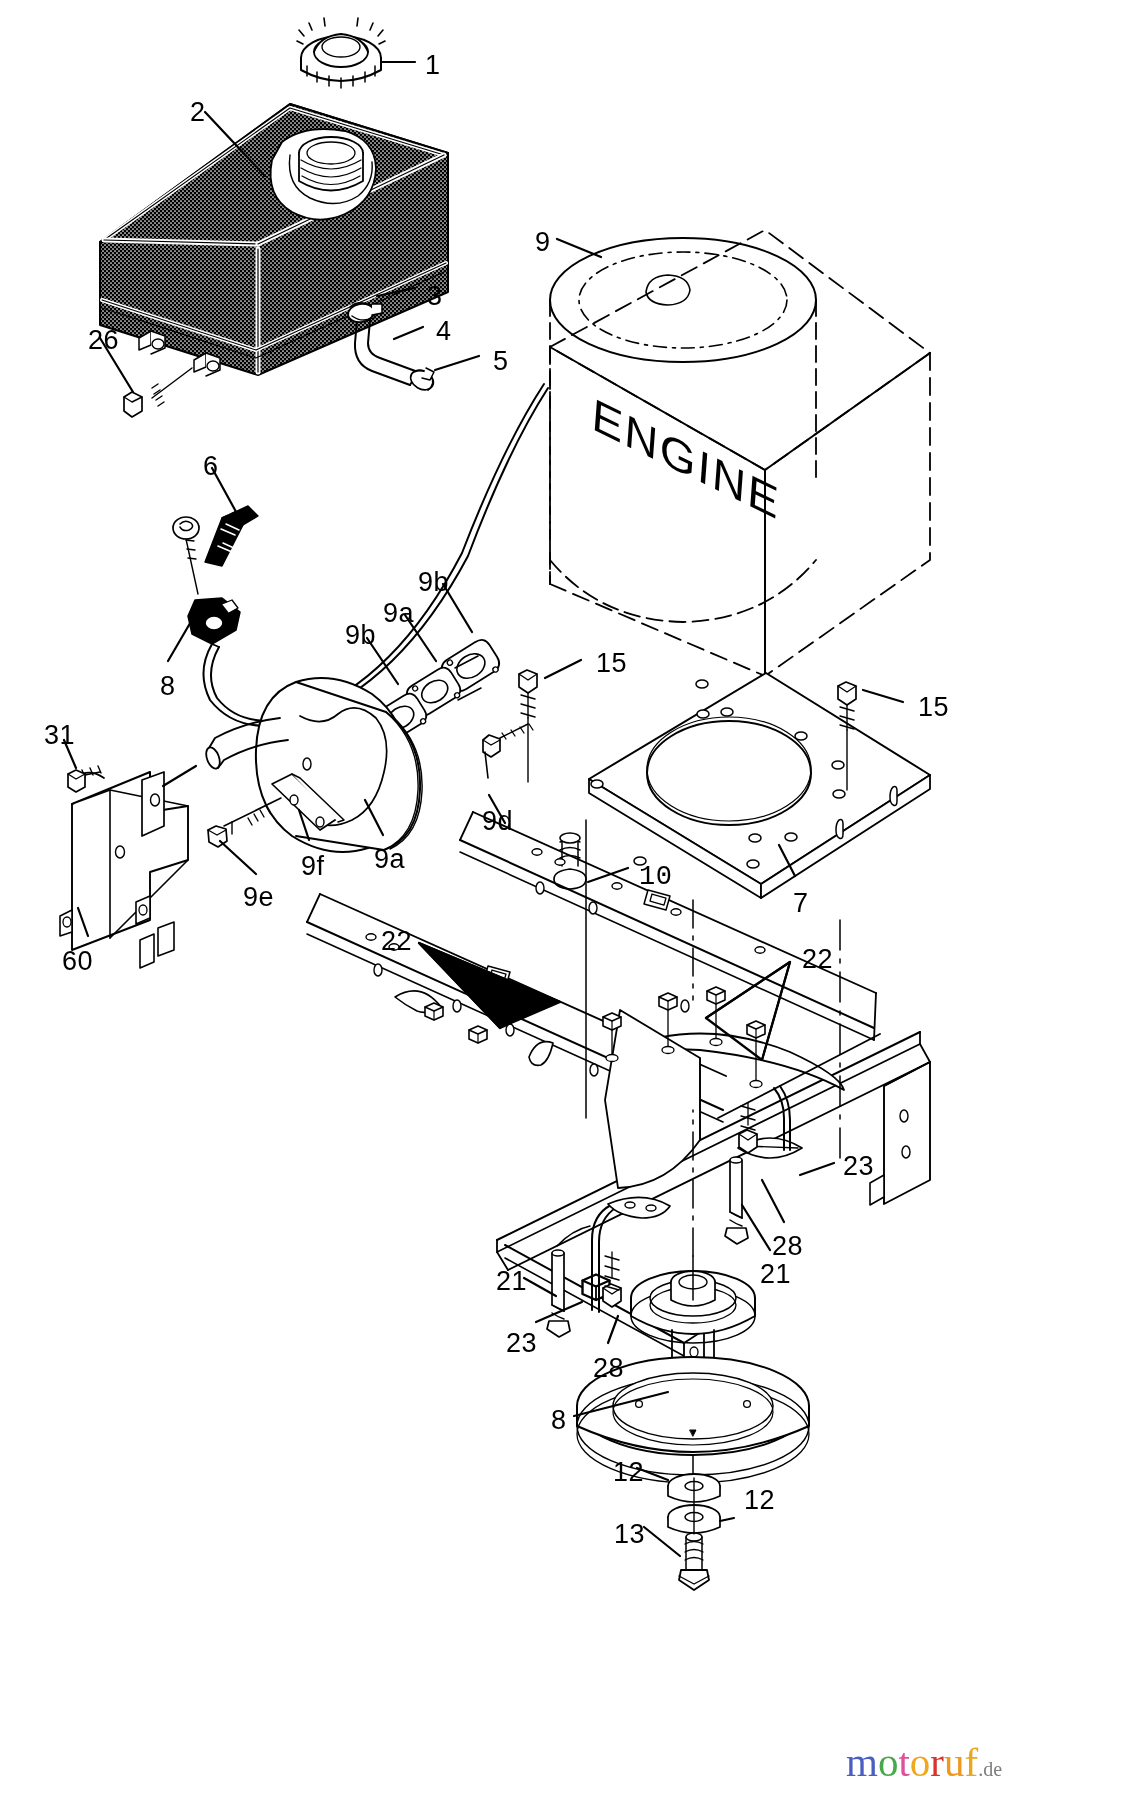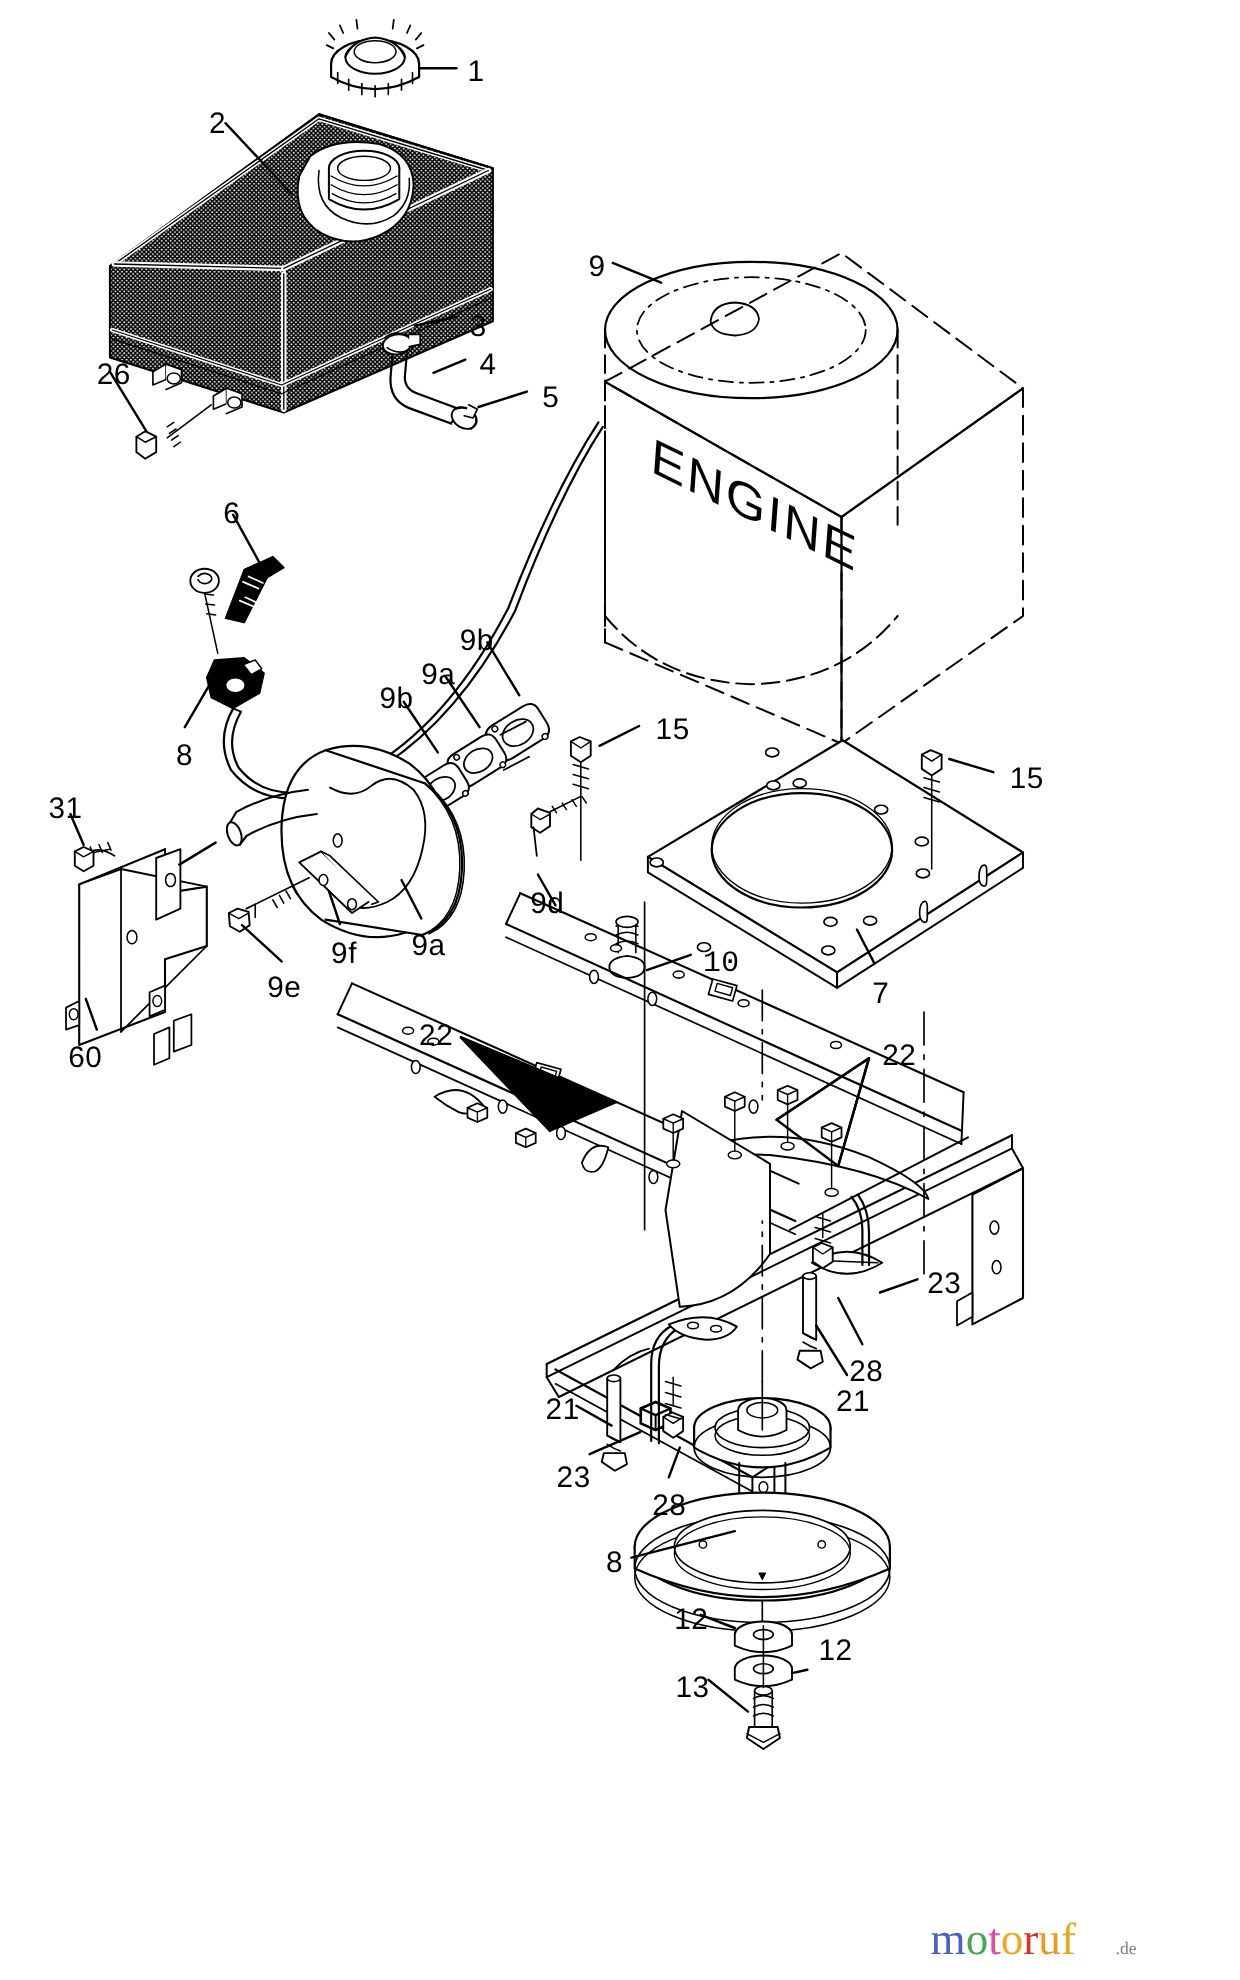--- a/index.html
+++ b/index.html
@@ -52,24 +52,23 @@
     left: 846px;
     top: 1742px;
     font-family: "Liberation Serif", serif;
     font-size: 41px;
     line-height: 1;
     white-space: nowrap;
     user-select: none;
   }
   #watermark span { display: inline-block; }
   #watermark .suffix {
-    font-size: 16px;
+    font-size: 20px;
     color: #7d7d7d;
     vertical-align: baseline;
-    margin-left: 36px;
   }
 </style>
 </head>
 <body>
 
 <div id="sheet">
 
   <svg id="art" viewBox="0 0 1127 1800" xmlns="http://www.w3.org/2000/svg">
     <defs>
       <pattern id="tankDots" width="4" height="4" patternUnits="userSpaceOnUse">

